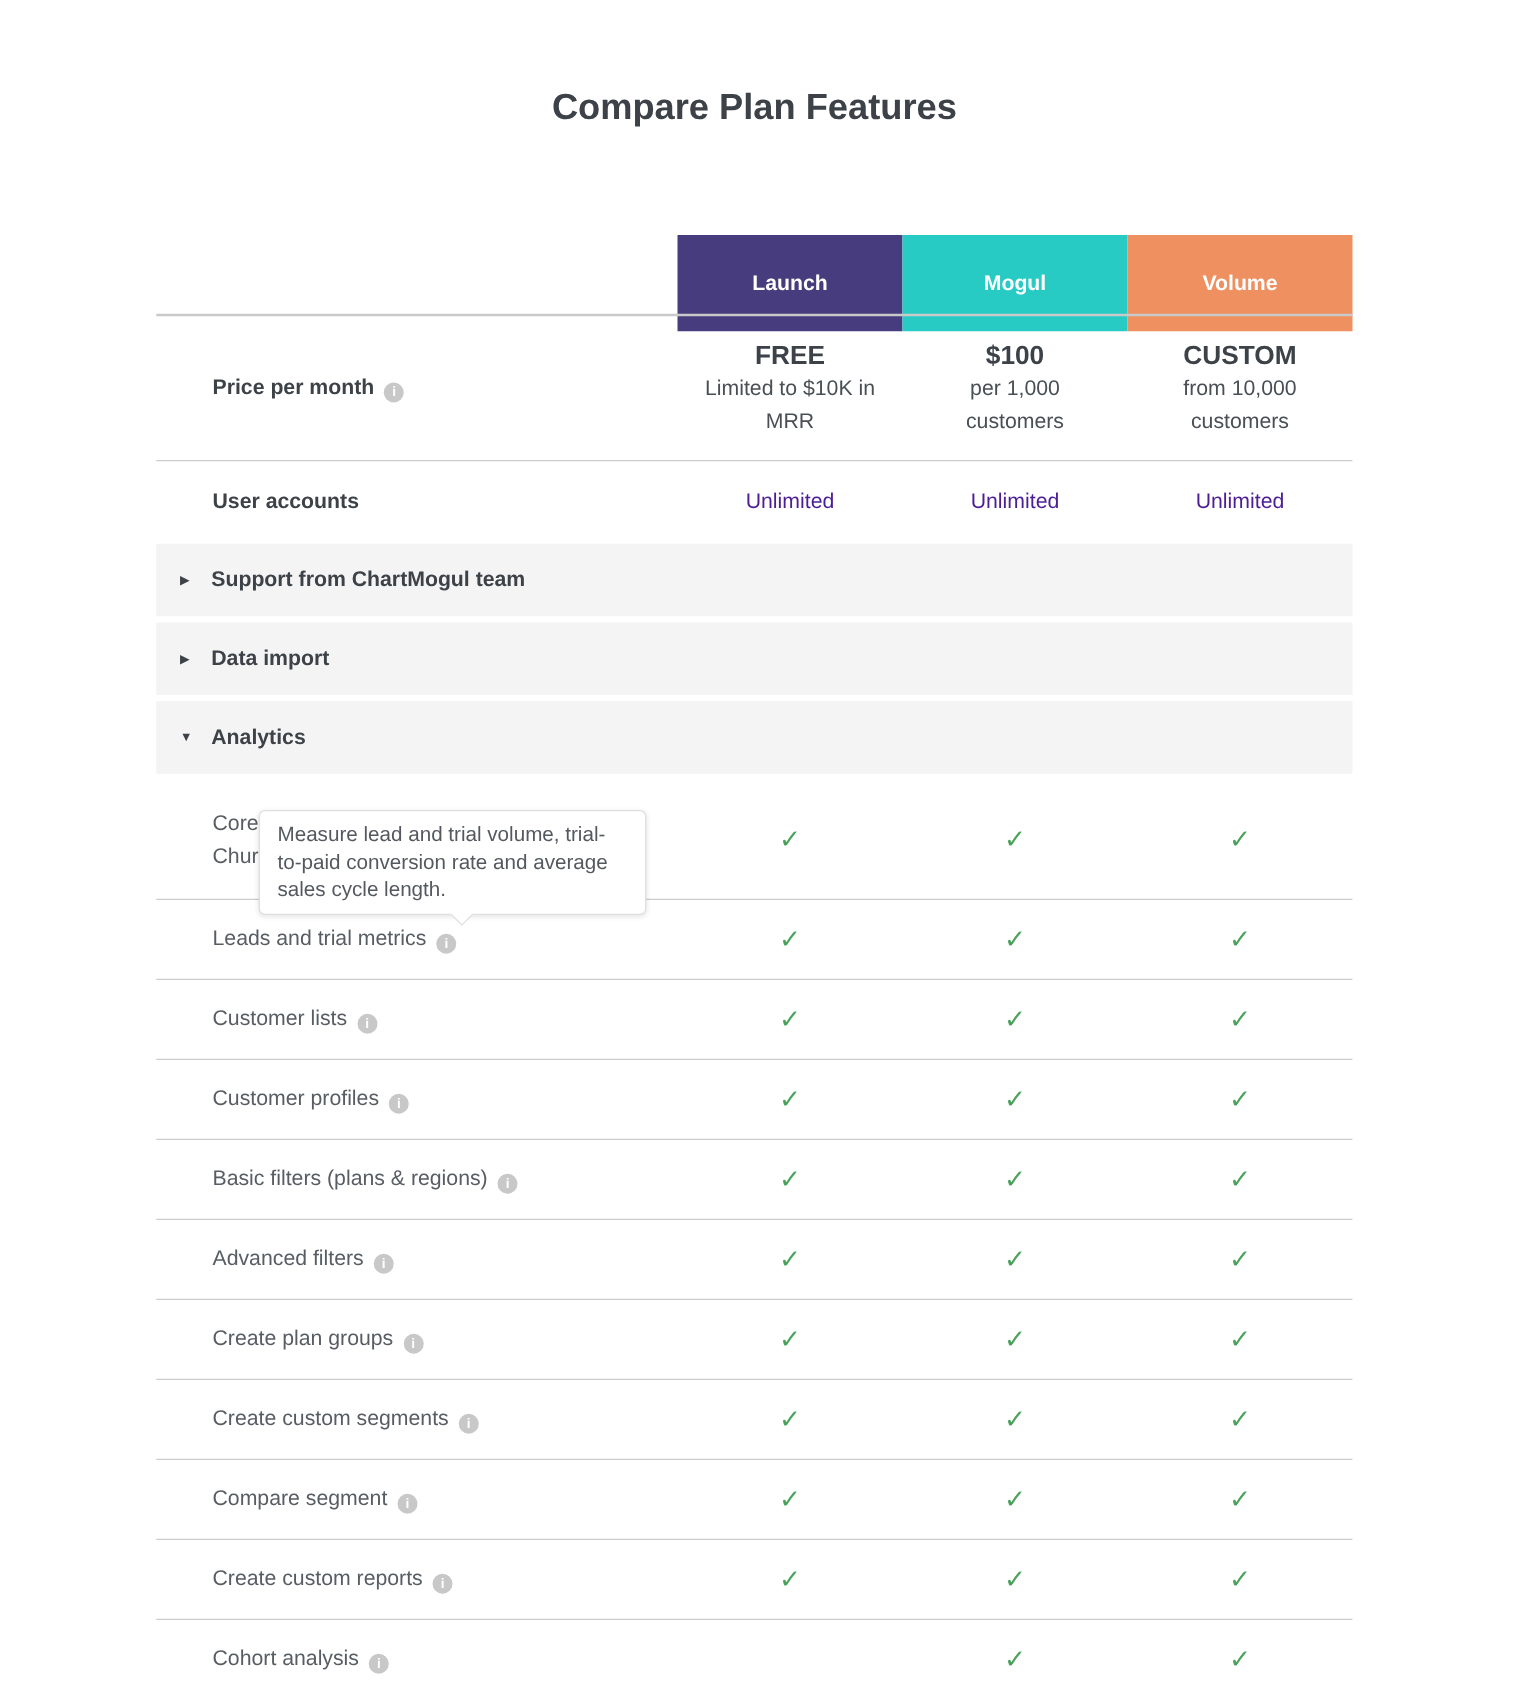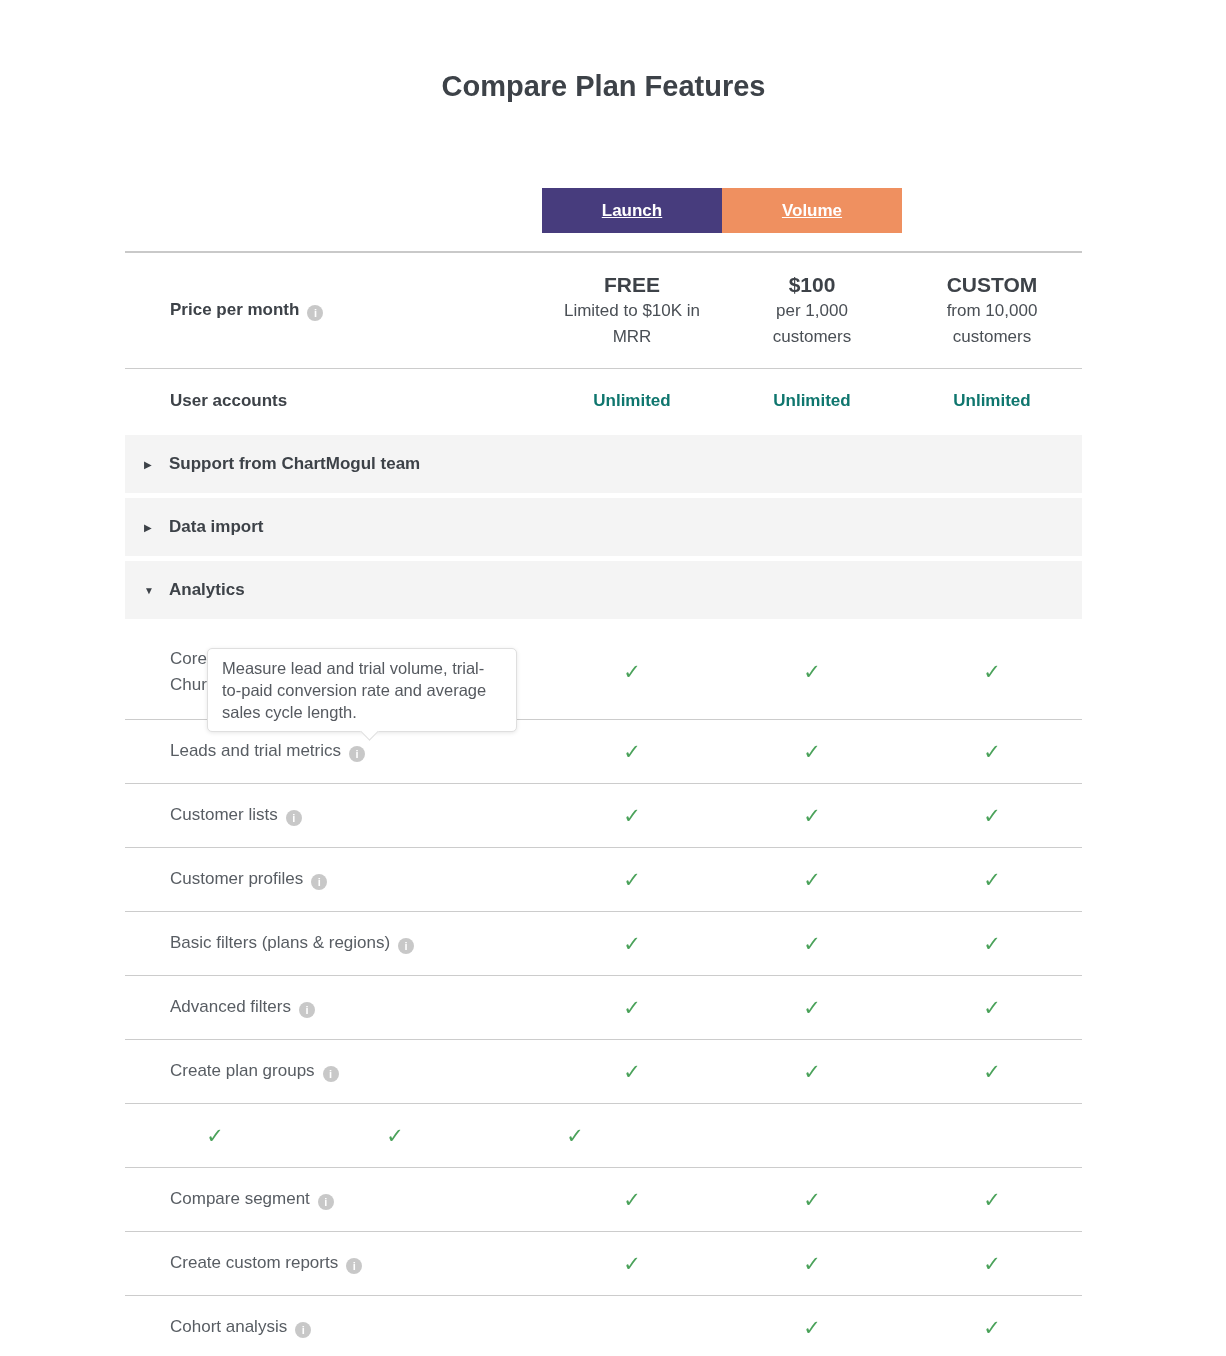--- a/index.html
+++ b/index.html
@@ -6,40 +6,40 @@
   body { font-family:"Liberation Sans", sans-serif; }
   .page { position:relative; width:1226px; height:1356px; background:#ffffff; overflow:hidden; }
 
   .page-title {
     position:absolute; top:70px; left:125px; width:957px;
     text-align:center; font-size:29px; font-weight:700; color:#3d4248;
   }
 
   .plans-header { position:absolute; left:542px; top:188px; display:flex; }
   .plan-cell {
-    width:180px; height:45px; display:flex; align-items:center; justify-content:center;
-    color:#ffffff; font-size:17px; font-weight:700;text-decoration:underline;
+    width:180px; height:77px; display:flex; align-items:center; justify-content:center;
+    color:#ffffff; font-size:17px; font-weight:700;
   }
   .plan-launch { background:#473c7d; }
   .plan-mogul  { background:#28cbc4; }
   .plan-volume { background:#ef9060; }
 
   .table { position:absolute; left:125px; top:251px; width:957px; border-top:2px solid #c9c9c9; }
 
   .row { display:flex; align-items:center; }
   .label-cell { width:417px; padding-left:45px; box-sizing:border-box; }
   .val-cell { width:180px; text-align:center; }
 
   .price-row { height:115px; border-bottom:1px solid #cccccc; }
   .row-label { font-size:17px; font-weight:700; color:#3d4248; }
   .price-main { font-size:21px; font-weight:700; color:#3d4248; line-height:26px; }
   .price-sub  { font-size:17px; color:#4a4f55; line-height:26px;text-align:center; }
 
   .ua-row { height:64px; }
-  .ua-value { font-size:17px; font-weight:700; color:#0f766e; }
+  .ua-value { font-size:17px; font-weight:400; color:#4c1d95; }
 
   .section-row {
     height:58px; background:#f4f4f4; margin-bottom:5px;
     display:flex; align-items:center; padding-left:19px; box-sizing:border-box;
     cursor:pointer;
   }
   .section-row.first { margin-top:2px; }
   .section-icon { width:25px; font-size:10px; color:#3d4248; }
   .section-label { font-size:17px; font-weight:700; color:#3d4248; }
 
@@ -72,20 +72,21 @@
 </style>
 </head>
 <body>
 
 <div class="page">
 
   <div class="page-title">Compare Plan Features</div>
 
   <div class="plans-header">
     <div class="plan-cell plan-launch">Launch</div>
+    <div class="plan-cell plan-mogul">Mogul</div>
     <div class="plan-cell plan-volume">Volume</div>
   </div>
 
   <div class="table">
 
     <div class="row price-row">
       <div class="label-cell">
         <span class="row-label">Price per month</span><span class="info-icon">i</span>
       </div>
       <div class="val-cell">
@@ -185,20 +186,23 @@
     <div class="row feature-row">
       <div class="label-cell">
         <span class="feature-label">Create plan groups</span><span class="info-icon">i</span>
       </div>
       <div class="val-cell"><span class="check">✓</span></div>
       <div class="val-cell"><span class="check">✓</span></div>
       <div class="val-cell"><span class="check">✓</span></div>
     </div>
 
     <div class="row feature-row">
+      <div class="label-cell">
+        <span class="feature-label">Create custom segments</span><span class="info-icon">i</span>
+      </div>
       <div class="val-cell"><span class="check">✓</span></div>
       <div class="val-cell"><span class="check">✓</span></div>
       <div class="val-cell"><span class="check">✓</span></div>
     </div>
 
     <div class="row feature-row">
       <div class="label-cell">
         <span class="feature-label">Compare segment</span><span class="info-icon">i</span>
       </div>
       <div class="val-cell"><span class="check">✓</span></div>

